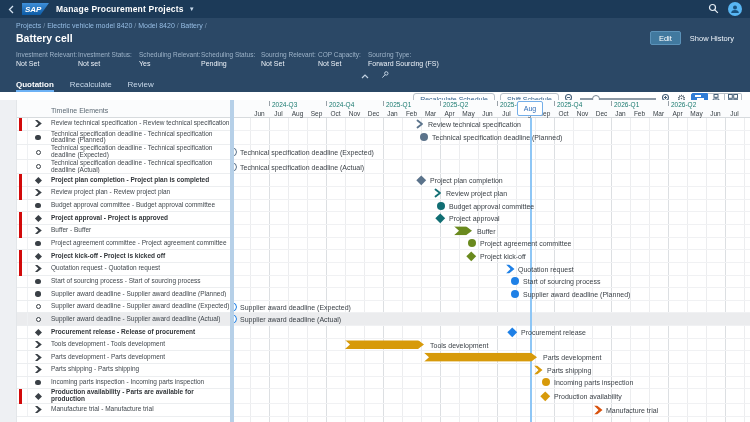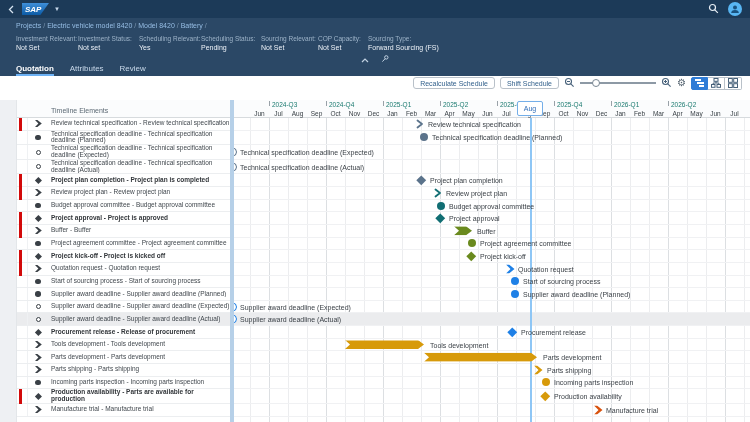--- a/index.html
+++ b/index.html
@@ -87,39 +87,47 @@
 </head>
 <body>
 
 <div class="shell">
   <span class="back-ic">
     <svg width="7" height="9">
         <polyline points="5,1 1.5,4.5 5,8" fill="none" stroke="#d7e4f1" stroke-width="1.3"></polyline>
       </svg>
   </span>
   <span class="sap-logo">SAP</span>
+  <span class="app-title">Manage Procurement Projects</span>
   <span class="shell-caret">▼</span>
   <span class="shell-right">
     <span>
       <svg width="11" height="11">
           <circle cx="4.5" cy="4.5" r="3" fill="none" stroke="#e8eff6" stroke-width="1.2"></circle>
           <line x1="6.8" y1="6.8" x2="9.8" y2="9.8" stroke="#e8eff6" stroke-width="1.2"></line>
         </svg>
     </span>
     <span class="avatar">
       <svg width="10" height="10">
           <circle cx="5" cy="3.4" r="2" fill="#19527f"></circle>
           <path d="M1.2,9 a3.8,3 0 0 1 7.6,0 Z" fill="#19527f"></path>
         </svg>
     </span>
   </span>
 </div>
 
 <div class="phead">
   <div class="crumbs"><span class="lnk">Projects</span><span>  /  </span><span class="lnk">Electric vehicle model 8420</span><span>  /  </span><span class="lnk">Model 8420</span><span>  /  </span><span class="lnk">Battery</span><span>  /  </span></div>
+  <div class="title-row">
+    <span class="page-title">Battery cell</span>
+    <span class="head-actions">
+      <button class="edit-btn">Edit</button>
+      <span class="show-history">Show History</span>
+    </span>
+  </div>
   <div class="kpis">
       <div class="kpi" style="width: 62px;">
         <div class="kl">Investment Relevant:</div>
         <div class="kv">Not Set</div>
       </div>
       <div class="kpi" style="width: 61px;">
         <div class="kl">Investment Status:</div>
         <div class="kv">Not set</div>
       </div>
       <div class="kpi" style="width: 62px;">
@@ -154,21 +162,21 @@
   <span>
     <svg width="8" height="8">
         <circle cx="5.3" cy="2.4" r="1.7" fill="none" stroke="#c2d2e2" stroke-width="1"></circle>
         <line x1="4.1" y1="3.7" x2="1.4" y2="6.6" stroke="#c2d2e2" stroke-width="1"></line>
       </svg>
   </span>
 </div>
 
 <div class="tabs">
     <span class="tab active">Quotation</span>
-    <span class="tab">Attributes</span>
+    <span class="tab">Recalculate</span>
     <span class="tab">Review</span>
   </div>
 
 <div class="toolbar">
   <button class="tb-btn">Recalculate Schedule</button>
   <button class="tb-btn">Shift Schedule</button>
   <span>
     <svg width="11" height="11">
         <circle cx="4.5" cy="4.5" r="3" fill="none" stroke="#47617a" stroke-width="1.1"></circle>
         <line x1="3" y1="4.5" x2="6" y2="4.5" stroke="#47617a" stroke-width="1"></line>

